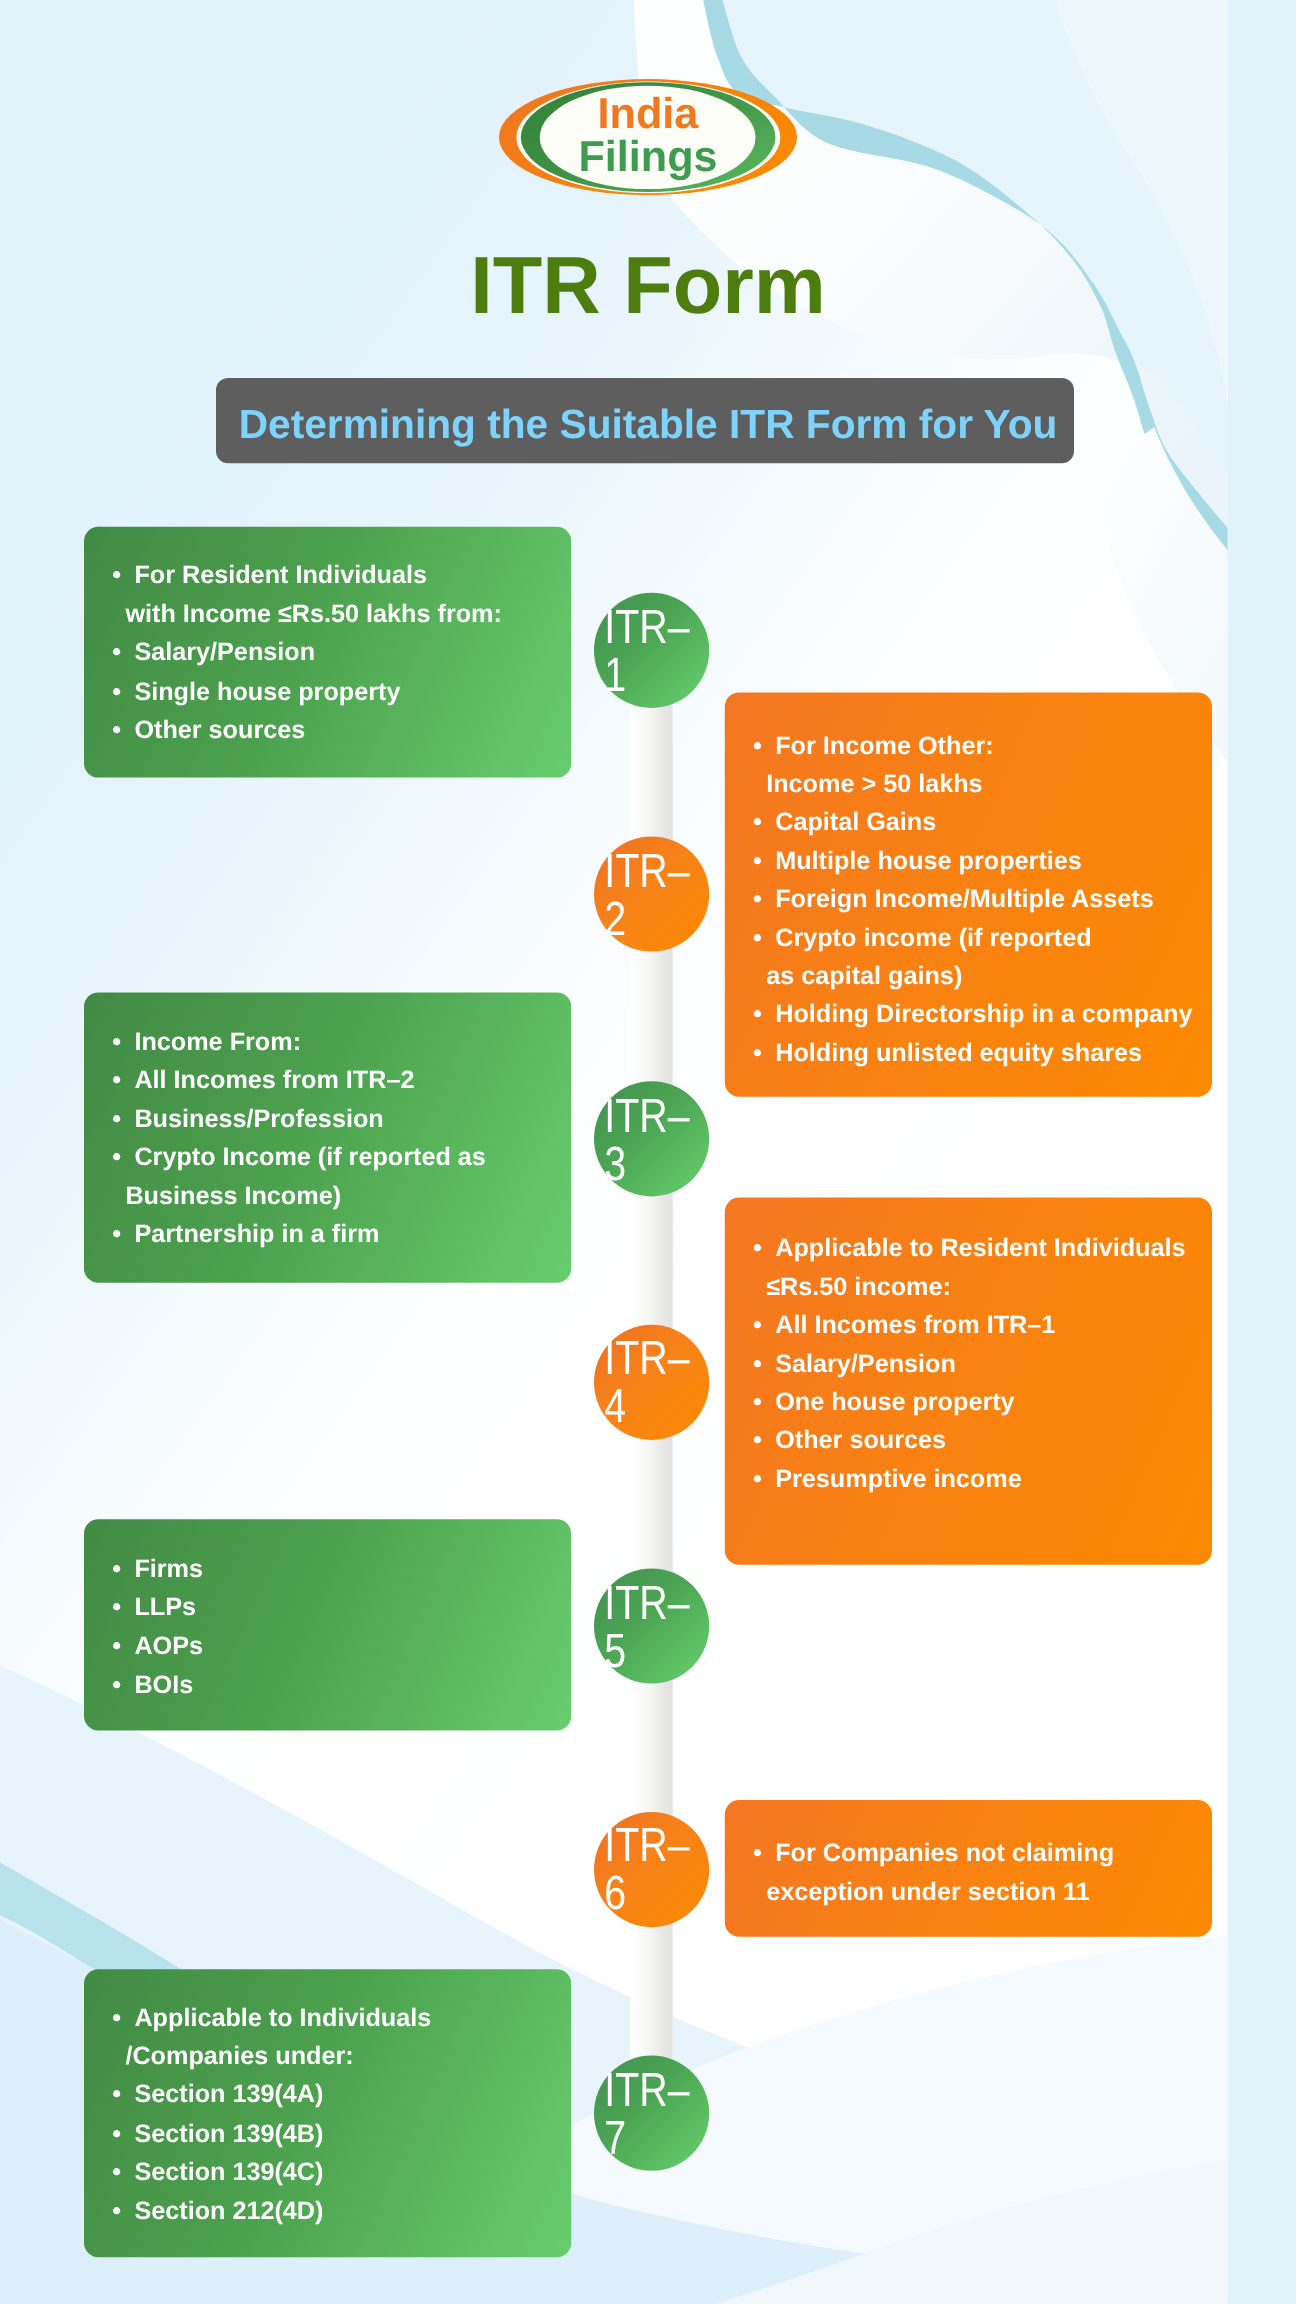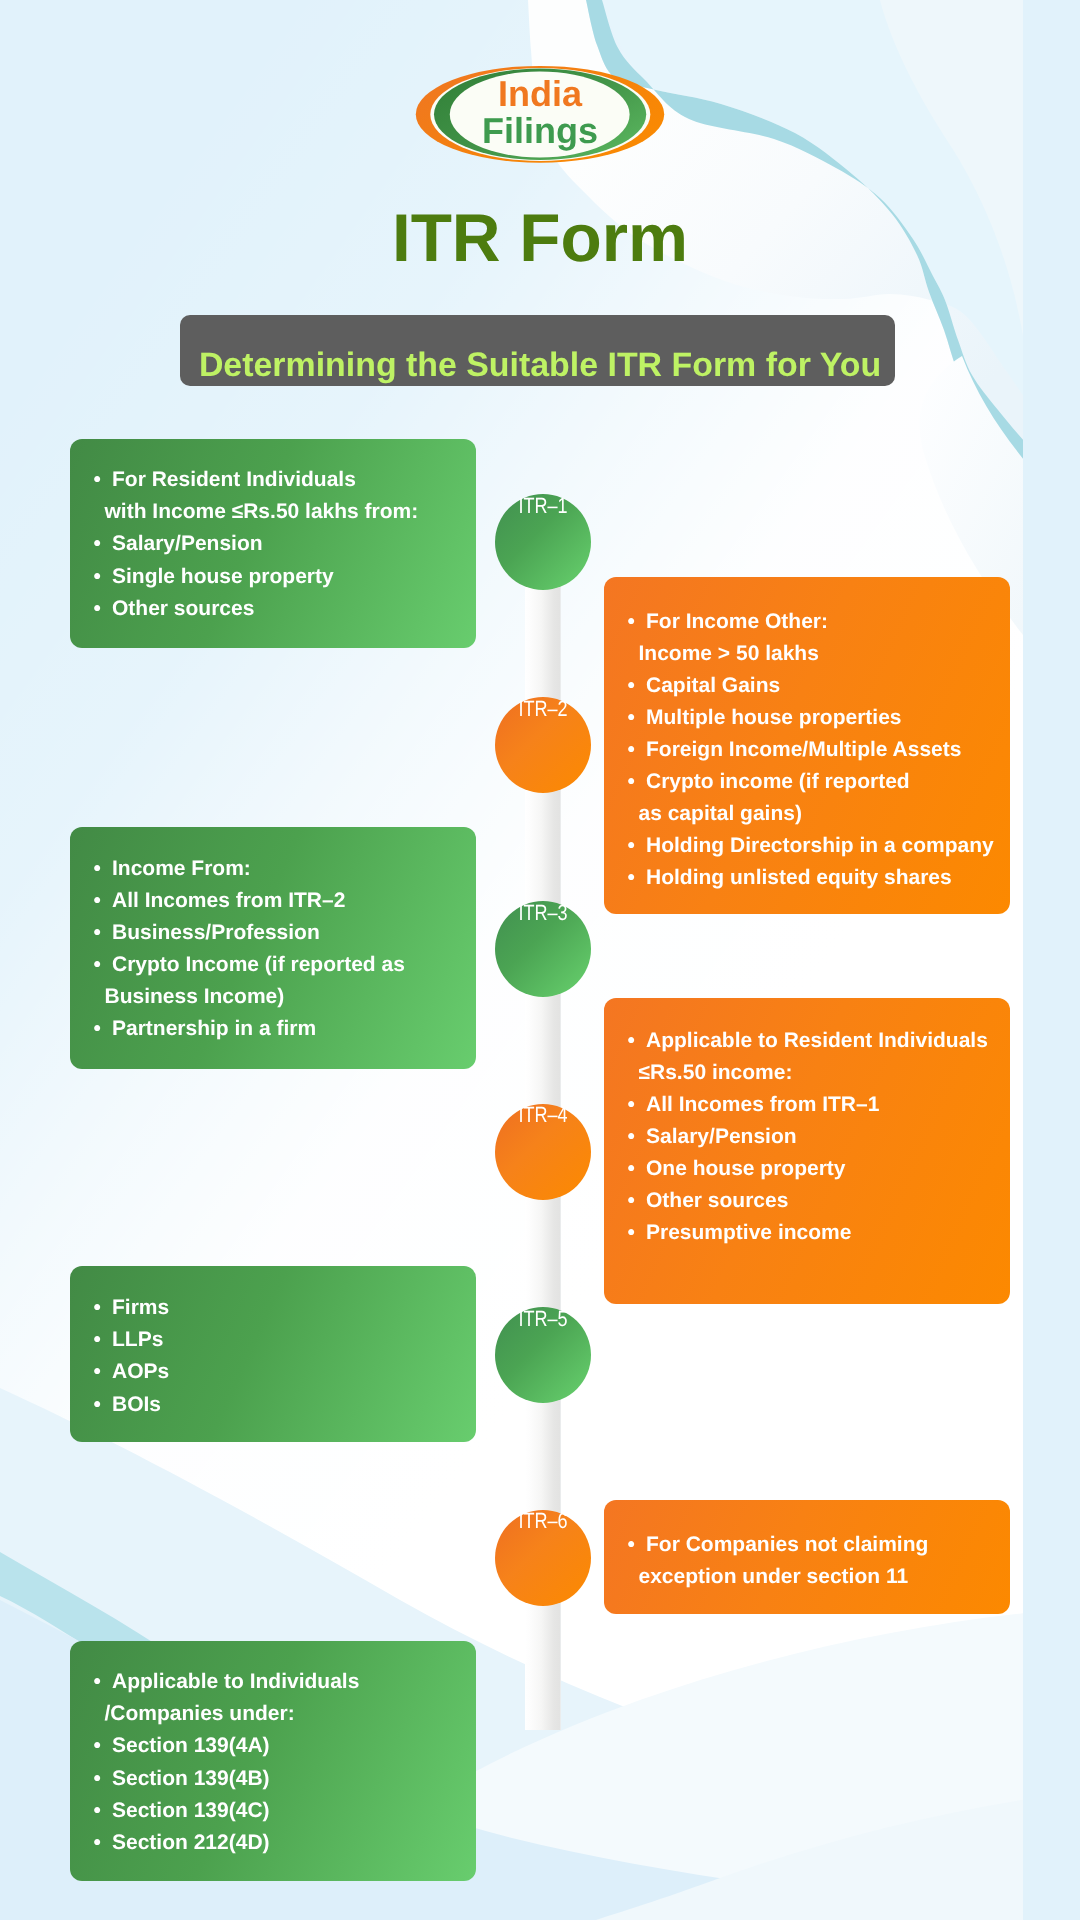--- a/index.html
+++ b/index.html
@@ -13,40 +13,40 @@
   
   #logo{position:absolute;left:408px;top:57px;width:265px;height:115px;}
 
   
   #title{position:absolute;left:0;top:207px;width:1080px;text-align:center;
          font-size:67.5px;font-weight:bold;color:#4d7c0f;letter-spacing:0px;
          line-height:64px;}
   #subtitle-bar{position:absolute;left:180px;top:315px;width:715px;height:71px;
                 background:#5e5e5e;border-radius:10px;display:flex;
                 align-items:center;justify-content:center;}
-  #subtitle-bar span{font-size:33.9px;font-weight:bold;color:#bef264;
-                     letter-spacing:0px;line-height:1;position:relative;left:2.5px;top:15px;}
+  #subtitle-bar span{font-size:33.9px;font-weight:bold;color:#7dd3fc;
+                     letter-spacing:0px;line-height:1;position:relative;left:2.5px;top:4px;}
 
   
   #rod{position:absolute;left:525px;top:505px;width:36px;height:1225px;}
 
   
   .card{position:absolute;width:406px;border-radius:12px;box-sizing:border-box;}
   .card.green{background:linear-gradient(114deg,#428a45 0%,#4ca14e 45%,#68cd6e 100%);}
   .card.orange{background:linear-gradient(114deg,#f47622 0%,#f88113 45%,#fc8900 100%);}
   .card ul{list-style:none;margin:0;padding:0;}
   .card li{color:#ffffff;font-weight:bold;font-size:21px;line-height:32.05px;
            white-space:pre;position:relative;}
   .card li b{position:absolute;left:-18.5px;top:0;font-weight:bold;}
   .card li.cont{margin-left:-7.5px;}
 
   
   .badge{position:absolute;width:96px;height:96px;border-radius:50%;
-         display:flex;align-items:flex-start;justify-content:center;
-         font-size:22px;color:#ffffff;font-weight:400;letter-spacing:0px;
+         display:flex;align-items:center;justify-content:center;
+         font-size:40px;color:#ffffff;font-weight:400;letter-spacing:0px;
          line-height:1;}
   .badge span{display:block;position:relative;top:0.8px;transform:scaleX(0.82);}
   .badge.green{background:linear-gradient(135deg,#419050 0%,#4ba453 42%,#68d26e 100%);}
   .badge.orange{background:linear-gradient(135deg,#ee6f22 0%,#f6821a 42%,#fc8a00 100%);}
 </style>
 </head>
 <body>
 
 <div id="stage">
 
@@ -259,13 +259,16 @@
     <div class="card green" style="left: 70px; top: 1640.6px; height: 240.7px;">
       <ul style="padding: 25.8px 0px 0px 42px;">
         <li><b>•</b><span>Applicable to Individuals</span></li>
         <li class="cont"><span>/Companies under:</span></li>
         <li><b>•</b><span>Section 139(4A)</span></li>
         <li><b>•</b><span>Section 139(4B)</span></li>
         <li><b>•</b><span>Section 139(4C)</span></li>
         <li><b>•</b><span>Section 212(4D)</span></li>
       </ul>
     </div>
+    <div class="badge green" style="left: 495px; top: 1713.3px;">
+      <span>ITR–7</span>
+    </div>
   </div>
 
 </body></html>

